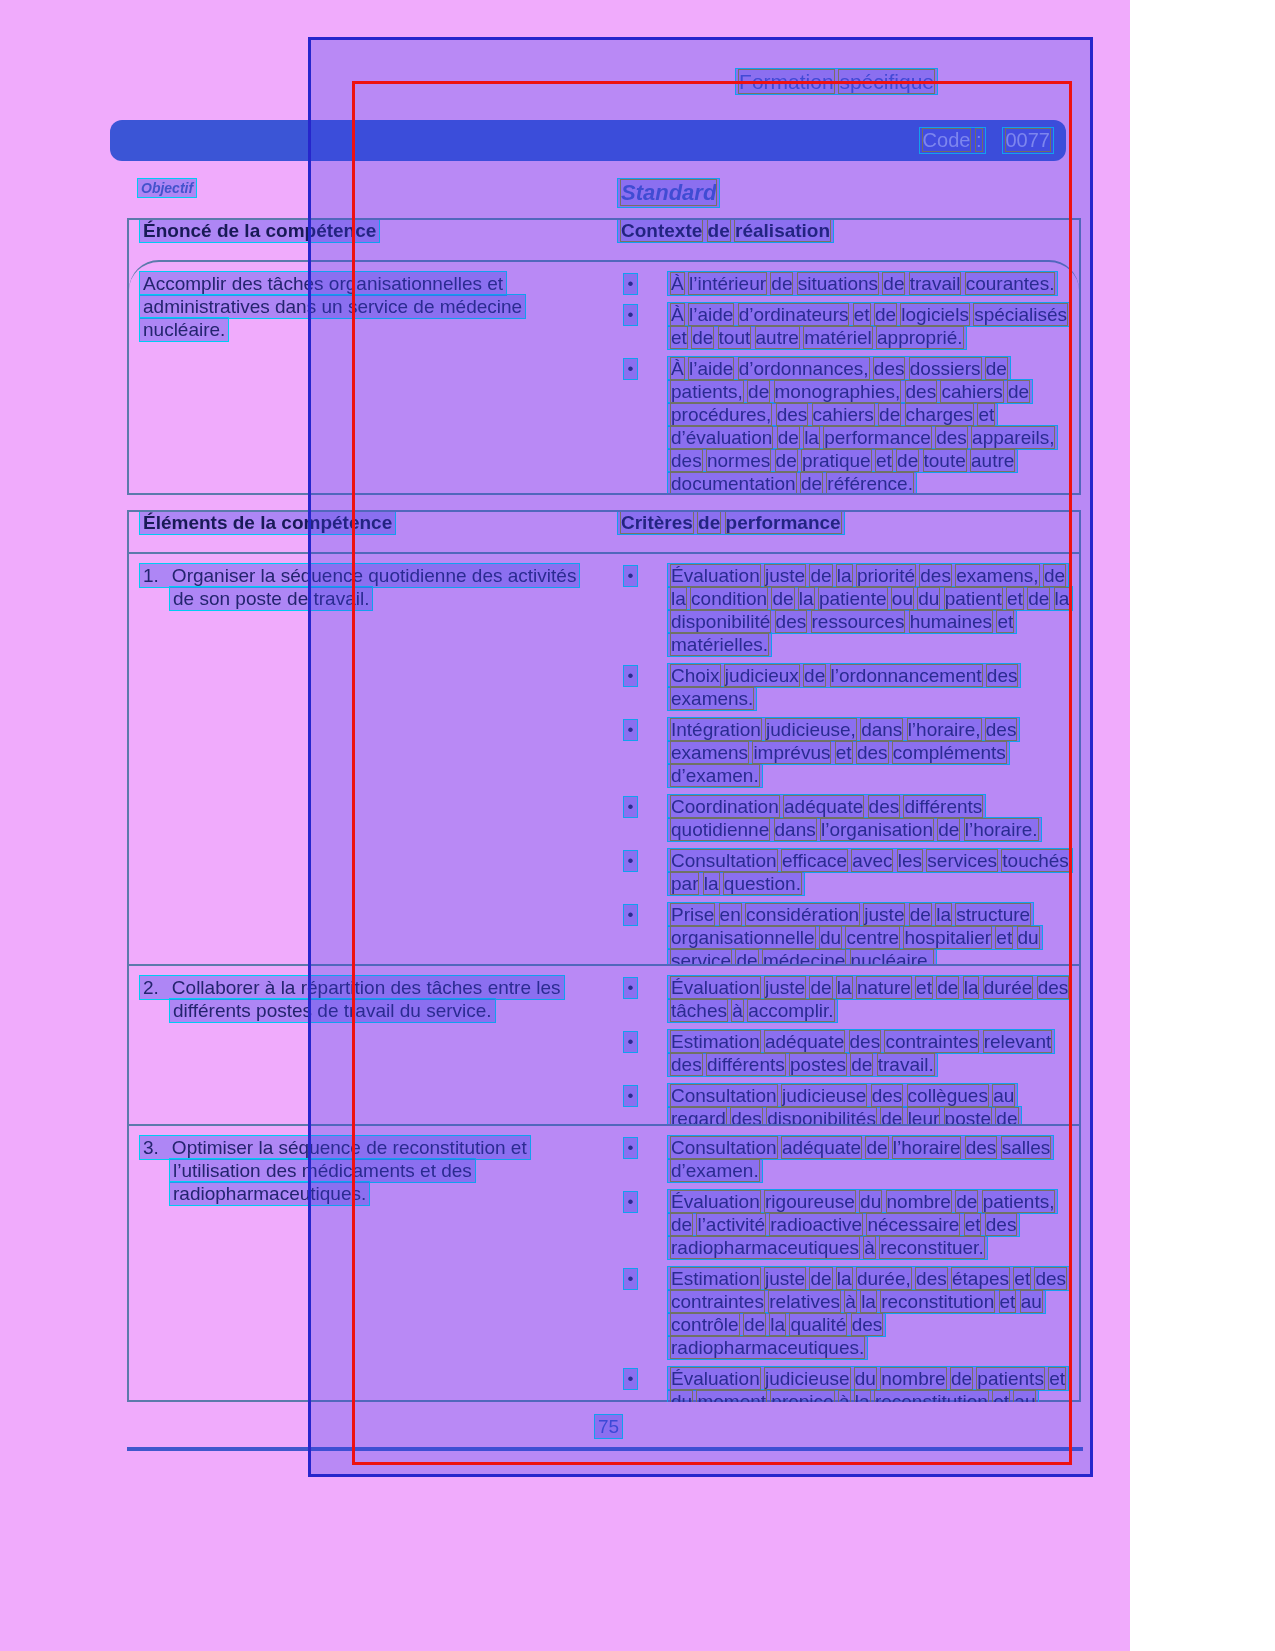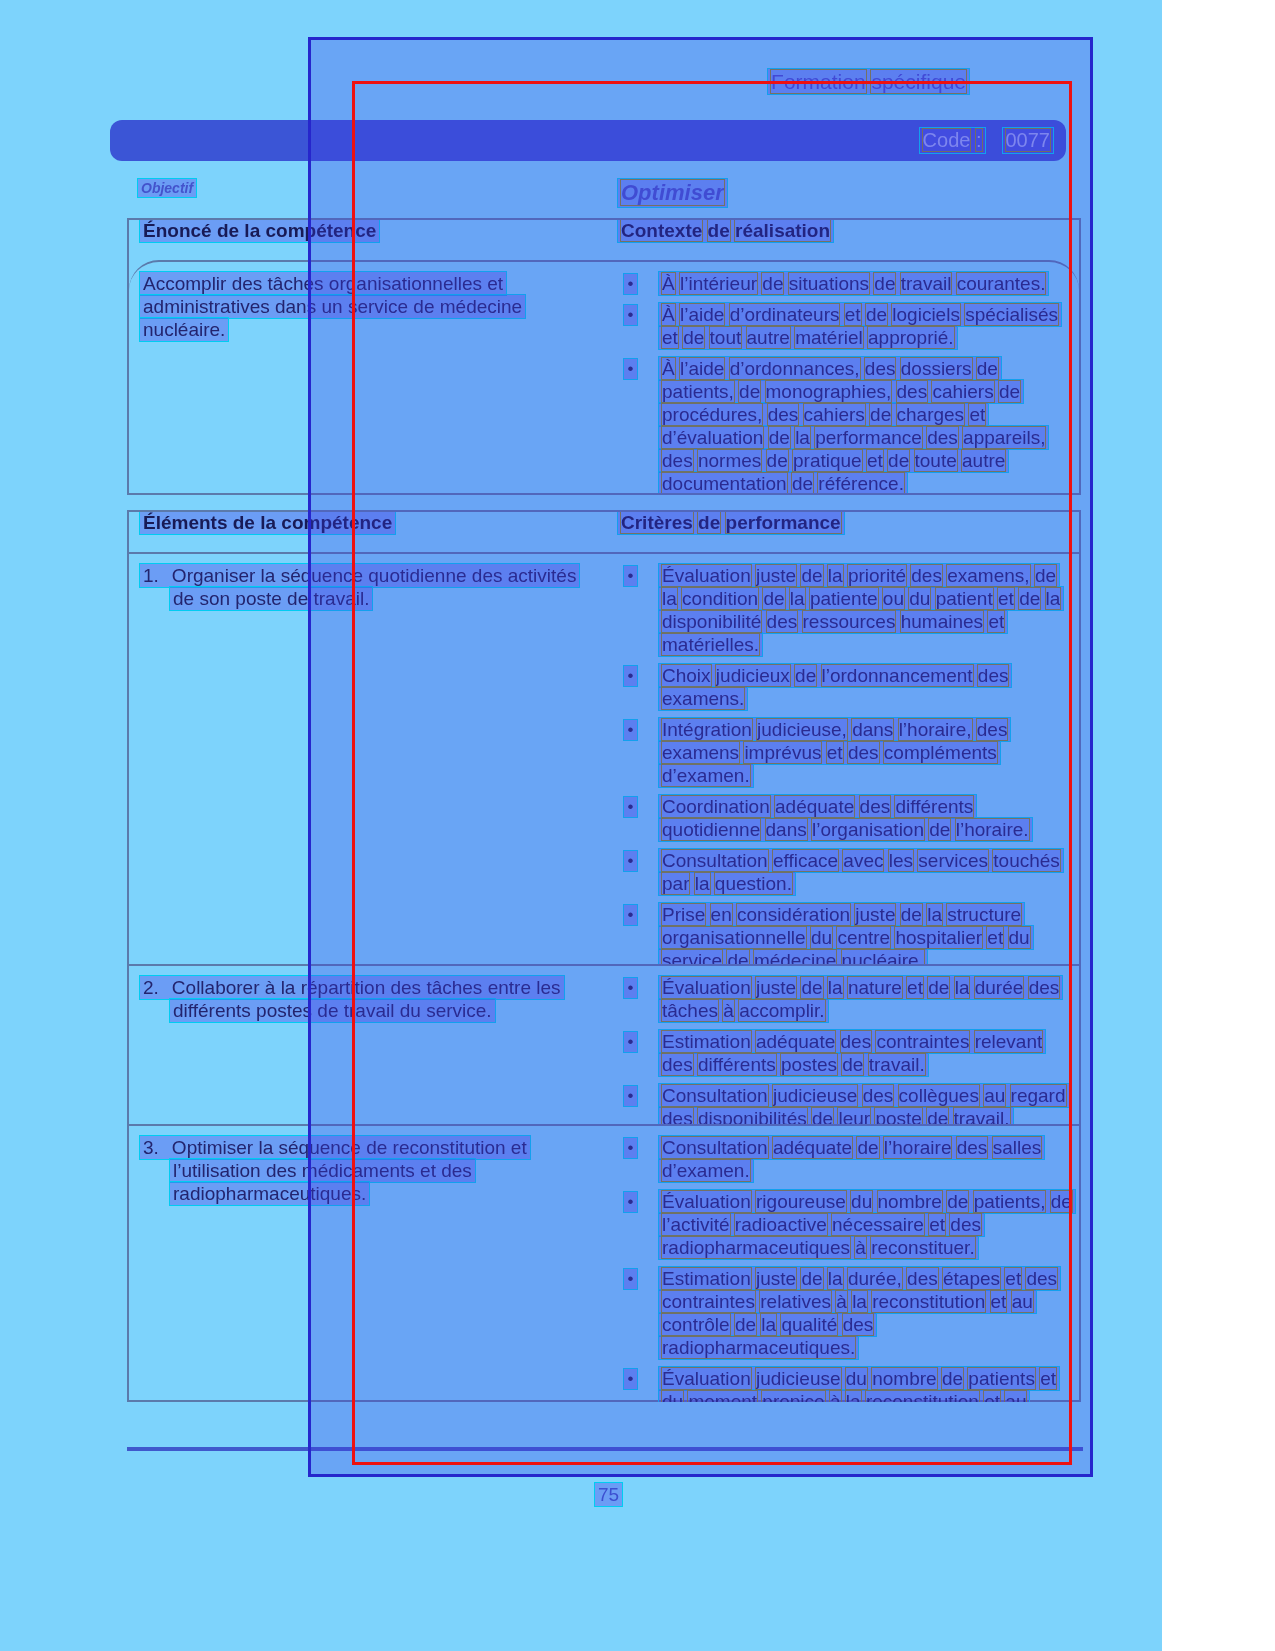--- a/index.html
+++ b/index.html
@@ -1,23 +1,22 @@
 <!DOCTYPE html>
 <html><head>
 <meta charset="utf-8">
 <style>
   html,body{margin:0;padding:0;background:#ffffff;}
   .page{
     position:relative;
     width:1130px;height:1651px;
-    background:#7dd3fc;
+    background:#f0abfc;
     font-family:"Liberation Sans", sans-serif;
     color:#23246e;
     overflow:hidden;
-    padding-left:32px;
   }
   
   .top-title{
     position:absolute; top:70px; right:192px;
     font-size:21px; color:#4450d0;
   }
   .code-bar{
     position:absolute; left:110px; top:120px; width:956px; height:41px;
     background:#3b55d6;
     display:flex; align-items:center; justify-content:flex-end;
@@ -47,21 +46,21 @@
 
   .t2 .r1{height:412px;}
   .t2 .r2{height:160px;}
   .t2 .r3{height:278px;}
   .t1 .rbody{height:233px;border-radius:30px;}
 
   p.stmt,p.item{margin:0; font-size:19px; line-height:23px; max-width:442px;}
   p.item{padding-left:30px; text-indent:-30px;}
   .num{display:inline; margin-right:13px;}
 
-  .bullet{display:flex; margin:0 0 8px 0;}
+  .bullet{display:flex; margin:0 0 8px 0;gap:9px;}
   .dot{
     flex:0 0 auto; width:13px; height:20px; margin:1px 20px 0 6px;
     border:1px solid #00ccf2; background:rgba(84,84,236,.42);
     font-size:17px; line-height:19px; color:#23246e; text-align:center;
   }
   .dot::before{content:"\2022";}
   .bullet p{margin:0; font-size:19px; line-height:23px; max-width:432px;}
 
   
   .ocr{
@@ -72,21 +71,21 @@
     -webkit-box-decoration-break:clone;
   }
   .words .w{outline:1px solid rgba(148,134,26,.9);}
 
   
   .footer-rule{
     position:absolute; left:127px; top:1447px; width:956px; height:4px;
     background:#3f58cc;
   }
   .page-num{
-    position:absolute; left:594px; top:1484px;
+    position:absolute; left:594px; top:1416px;
     font-size:19px; color:#3c4fd0;
   }
 
   
   .overlay-panel{
     position:absolute; left:308px; top:37px; width:785px; height:1440px;
     background:rgba(60,60,230,.30);
     border:3px solid #2626cc;
     box-sizing:border-box;
     pointer-events:none;
@@ -108,21 +107,21 @@
   </div>
 
   <div class="code-bar">
     <span class="ocr words"><span class="w">Code</span> <span class="w">:</span></span>
     <span class="gap"></span>
     <span class="ocr words"><span class="w">0077</span></span>
   </div>
 
   <div class="sec-heads">
     <span class="ocr h-obj">Objectif</span>
-    <span class="ocr words h-std"><span class="w">Optimiser</span></span>
+    <span class="ocr words h-std"><span class="w">Standard</span></span>
   </div>
 
   <div class="tbl t1">
     <div class="tr th">
       <div class="td left">
         <span class="ocr hdr">Énoncé de la compétence</span>
       </div>
       <div class="td right">
         <span class="ocr words hdr"><span class="w">Contexte</span> <span class="w">de</span> <span class="w">réalisation</span></span>
       </div>

